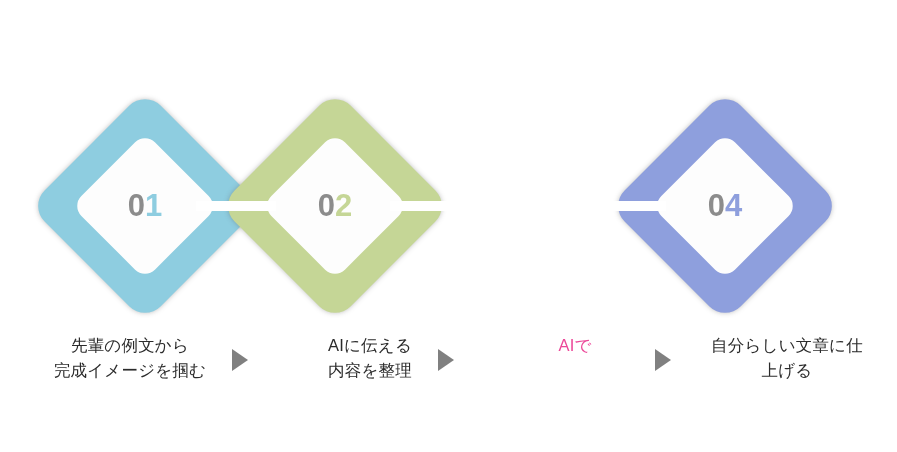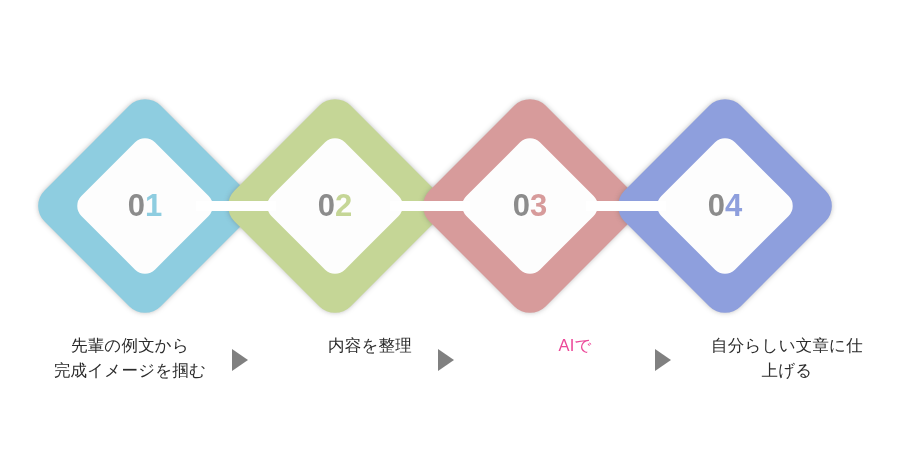--- a/index.html
+++ b/index.html
@@ -134,25 +134,20 @@
       <div class="diamond-hole"></div>
       <div class="num"><span class="z" style="color: rgb(140, 140, 140);">0</span><span class="d" style="color: rgb(142, 205, 224);">1</span></div>
     </div>
 
     <div class="step" style="left:205px;text-decoration:underline;">
       <div class="diamond" style="background: rgb(197, 214, 150);"></div>
       <div class="diamond-hole"></div>
       <div class="num"><span class="z" style="color: rgb(140, 140, 140);">0</span><span class="d" style="color: rgb(197, 214, 150);">2</span></div>
     </div>
 
-    <div class="step" style="left:400px;">
-      <div class="diamond" style="background: rgb(215, 155, 155);"></div>
-      <div class="diamond-hole"></div>
-      <div class="num"><span class="z" style="color: rgb(140, 140, 140);">0</span><span class="d" style="color: rgb(215, 155, 155);">3</span></div>
-    </div>
 
     <div class="step" style="left:595px;">
       <div class="diamond" style="background: rgb(142, 159, 221);"></div>
       <div class="diamond-hole"></div>
       <div class="num"><span class="z" style="color: rgb(140, 140, 140);">0</span><span class="d" style="color: rgb(142, 159, 221);">4</span></div>
     </div>
 
     <div class="connector" style="left: 196px; width: 80px; background: rgb(255, 255, 255);"></div>
     <div class="connector" style="left: 390px; width: 80px; background: rgb(255, 255, 255);"></div>
     <div class="connector" style="left: 586px; width: 80px; background: rgb(255, 255, 255);"></div>
@@ -162,20 +157,21 @@
   <div class="caption-row">
 
     <div class="caption" style="left: 15px; color: rgb(43, 43, 43);">
       <span class="l">先輩の例文から</span>
       <span class="l">完成イメージを掴む</span>
     </div>
 
     <div class="arrow" style="left: 232px; border-left-color: rgb(128, 128, 128);"></div>
 
     <div class="caption" style="left: 255px; color: rgb(43, 43, 43);">
+      <span class="l">AIに伝える</span>
       <span class="l">内容を整理</span>
     </div>
 
     <div class="arrow" style="left: 438px; border-left-color: rgb(128, 128, 128);"></div>
 
     <div class="caption" style="left: 460px; color: #ec4899;">
       <span class="l">AIで</span>
     </div>
 
     <div class="arrow" style="left: 655px; border-left-color: rgb(128, 128, 128);"></div>

